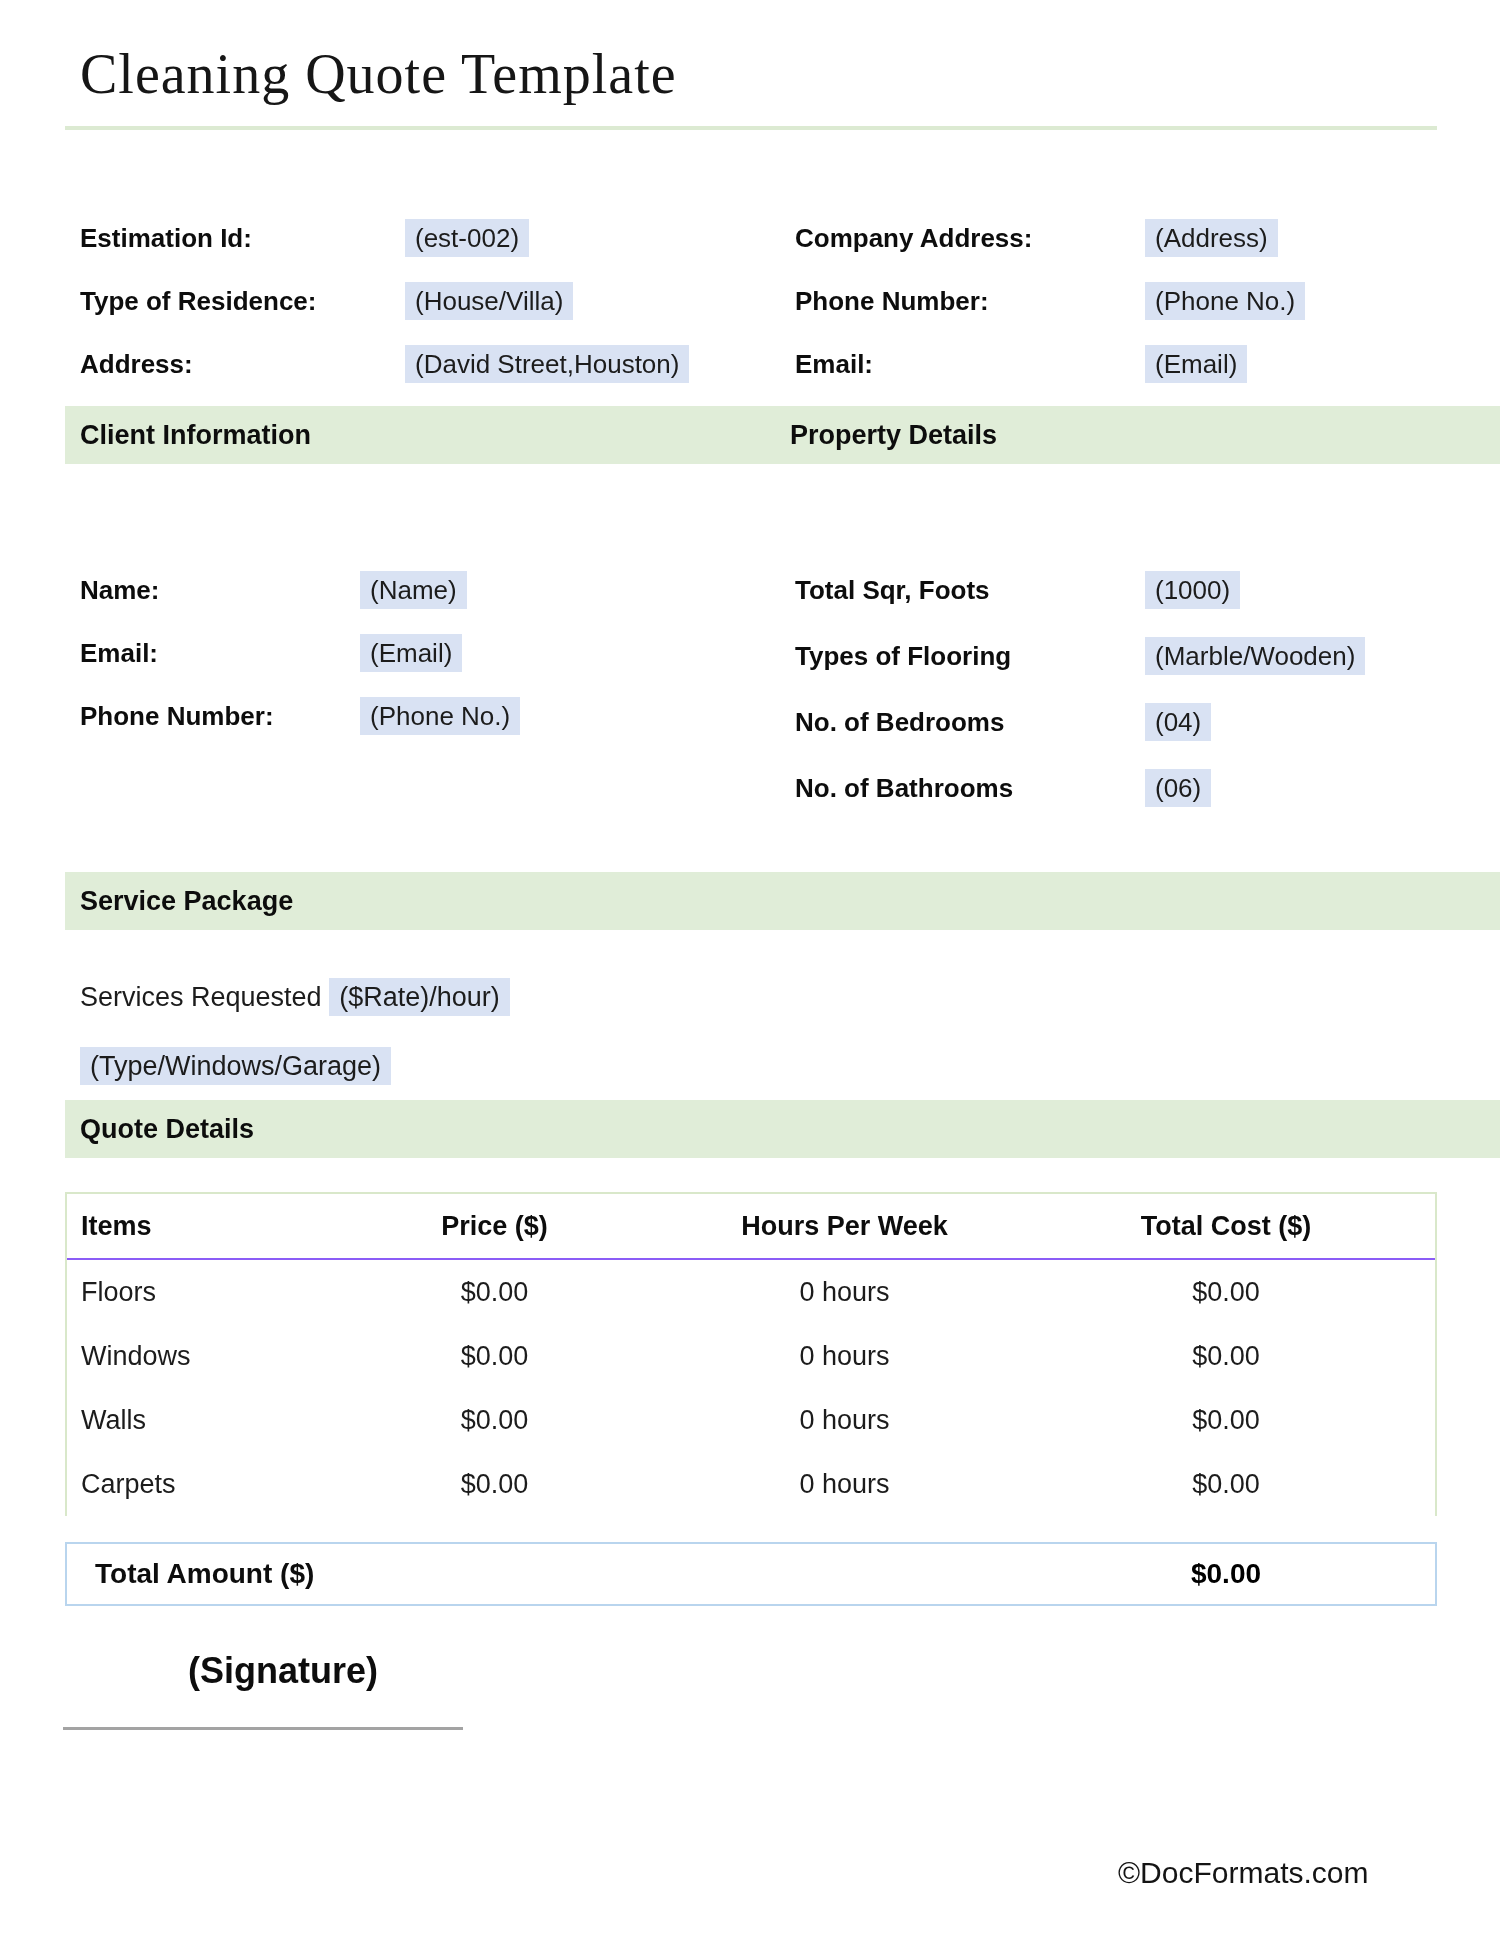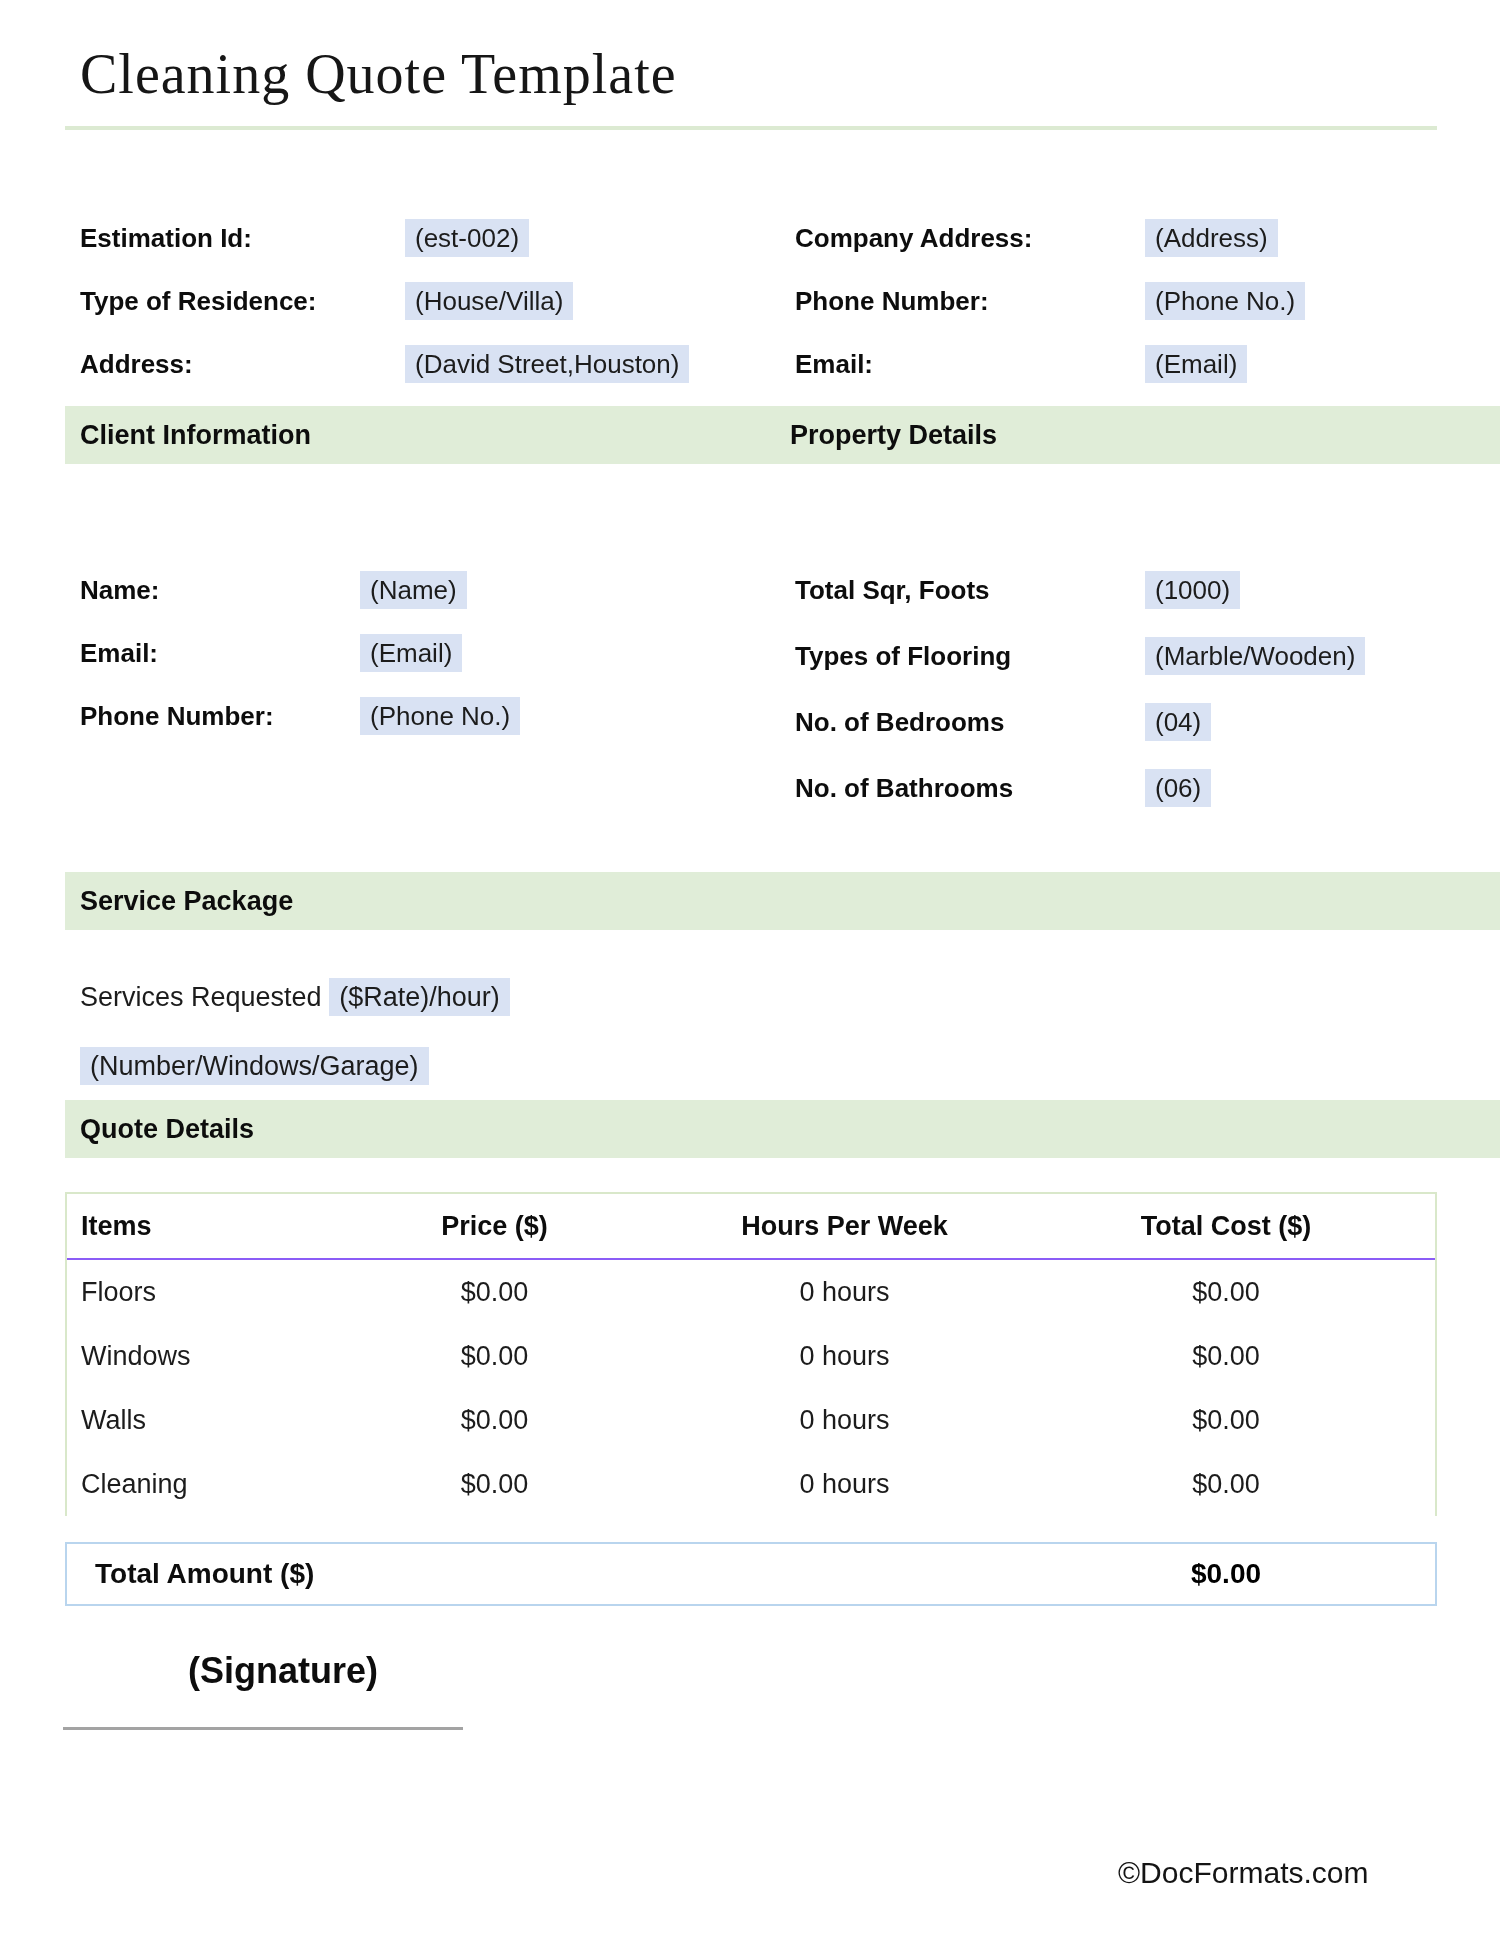--- a/index.html
+++ b/index.html
@@ -163,21 +163,21 @@
       <span class="flabel">No. of Bathrooms</span>
       <span class="fvalue"><span class="hl">(06)</span></span>
     </div>
   </div>
 
   <div class="band" id="band-service">
     <span class="band-title">Service Package</span>
   </div>
 
   <div class="svc-line" id="svc-line-1"><span>Services Requested </span><span class="hl">($Rate)/hour)</span></div>
-  <div class="svc-line" id="svc-line-2"><span class="hl">(Number/Windows/Garage)</span></div>
+  <div class="svc-line" id="svc-line-2"><span class="hl">(Type/Windows/Garage)</span></div>
 
   <div class="band" id="band-quote">
     <span class="band-title">Quote Details</span>
   </div>
 
   <div id="quote-table-wrap">
     <table class="quote">
       <colgroup>
           <col class="c1">
           <col class="c2">
@@ -205,21 +205,21 @@
           <td>0 hours</td>
           <td>$0.00</td>
         </tr>
         <tr>
           <td class="first">Walls</td>
           <td>$0.00</td>
           <td>0 hours</td>
           <td>$0.00</td>
         </tr>
         <tr>
-          <td class="first">Cleaning</td>
+          <td class="first">Carpets</td>
           <td>$0.00</td>
           <td>0 hours</td>
           <td>$0.00</td>
         </tr>
       </tbody>
     </table>
   </div>
 
   <div id="total-box">
     <span id="total-label">Total Amount ($)</span>

